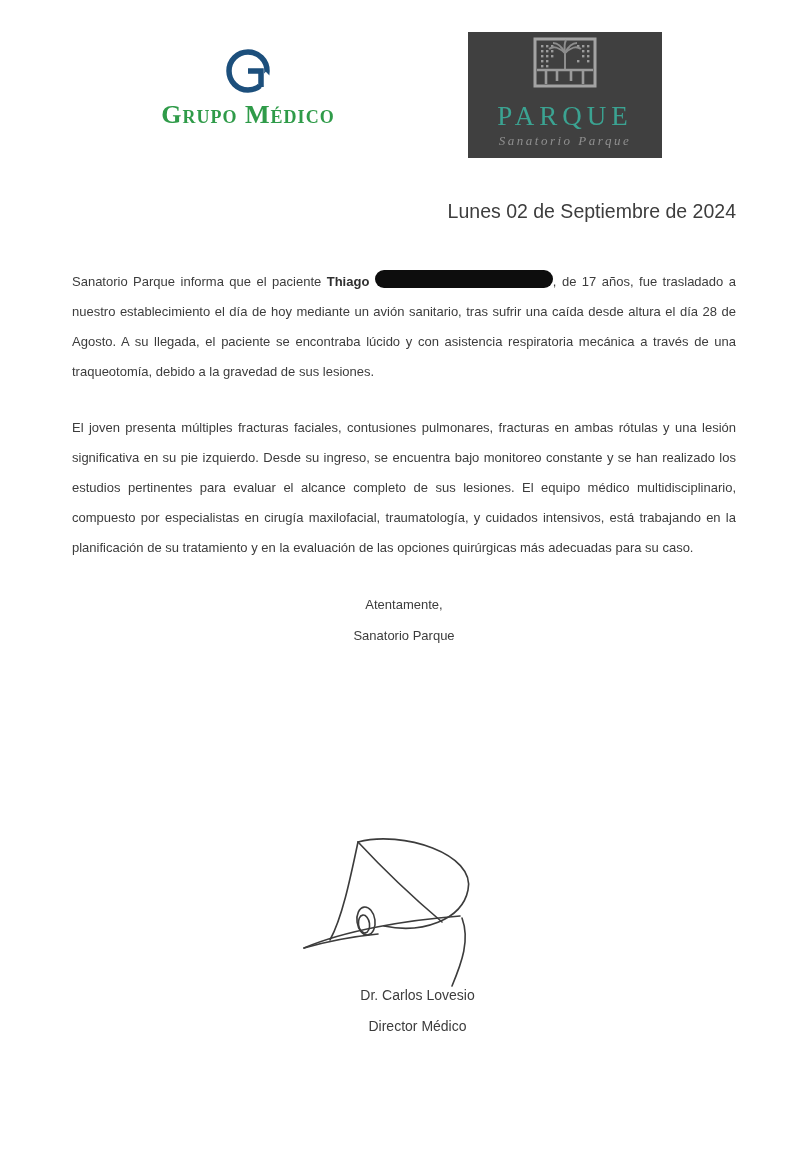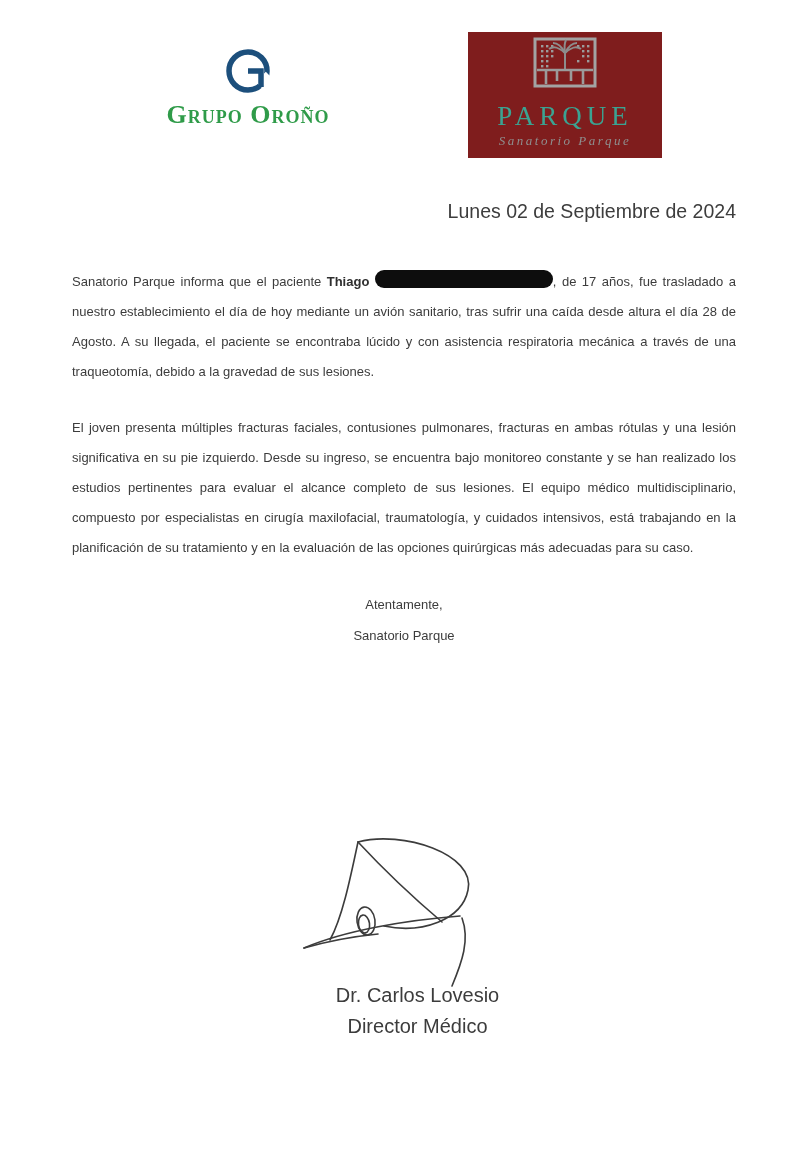--- a/index.html
+++ b/index.html
@@ -23,21 +23,21 @@
     font-family:"Liberation Serif","DejaVu Serif",serif;
     font-variant:small-caps;
     font-weight:700;
     font-size:26px;
     letter-spacing:1px;
     color:#2f9b49;
     white-space:nowrap;
   }
   .logo-parque {
     position:absolute; left:468px; top:32px; width:194px;
-    background:#7f1d1d;
+    background:#404040;
     text-align:center;
     padding:5px 0 9px;
   }
   .parque-title {
     font-family:"Liberation Serif","DejaVu Serif",serif;
     font-size:27px;
     letter-spacing:5px;
     color:#3ba392;
     margin-top:2px;
     white-space:nowrap;
@@ -78,42 +78,42 @@
   }
   .closing p { margin-bottom:0; line-height:31px; text-align:center; }
   
   .signature-block {
     position:absolute;
     left:0; top:828px; width:800px;
     text-align:center;
   }
   .signature-scribble { display:block; margin:0 auto -8px; }
   .sig-name, .sig-title {
-    font-size:20px;
+    font-size:14px;
     line-height:31px;
     color:#3c3c3c;
     margin-left:35px;
   }
 </style>
 </head>
 <body>
 
 <div class="page">
 
   <div class="letterhead">
 
     <div class="logo-orono">
       <svg class="mark" width="50" height="50" viewBox="0 0 50 50">
         <circle cx="25" cy="25" r="19" fill="none" stroke="#1c4f7c" stroke-width="5.5"></circle>
 
         <path d="M 36,39 L 46,29" stroke="#ffffff" stroke-width="9" fill="none"></path>
 
         <path d="M 25,25 L 38,25 L 38,41" stroke="#1c4f7c" stroke-width="5.5" fill="none"></path>
       </svg>
-      <div class="orono-text">Grupo Oroño</div>
+      <div class="orono-text">Grupo Médico</div>
     </div>
 
     <div class="logo-parque">
       <svg width="64" height="58" viewBox="0 0 64 58">
         <rect x="2" y="2" width="60" height="47" fill="none" stroke="#a3a3a3" stroke-width="3"></rect>
 
         <g fill="#9b9b9b">
           <rect x="8" y="8" width="2.4" height="2.4"></rect>
             <rect x="13" y="8" width="2.4" height="2.4"></rect>
             <rect x="18" y="8" width="2.4" height="2.4"></rect>

